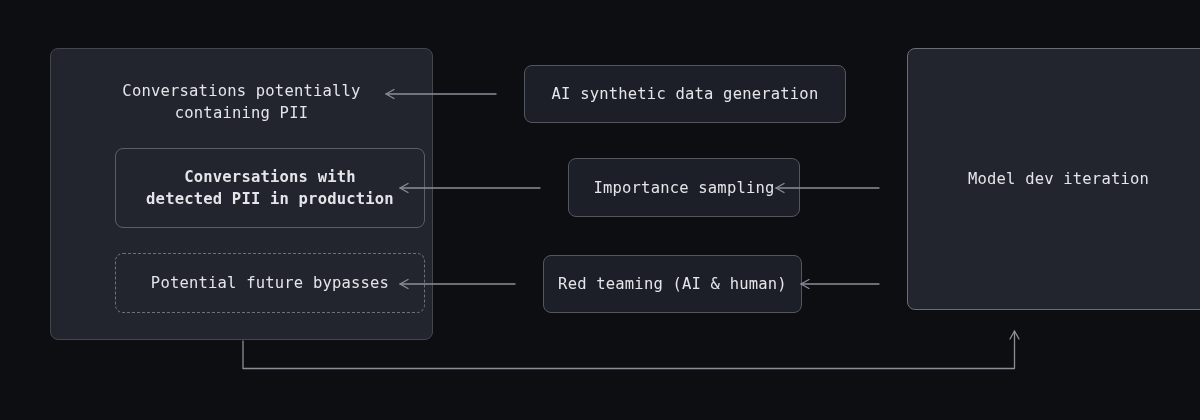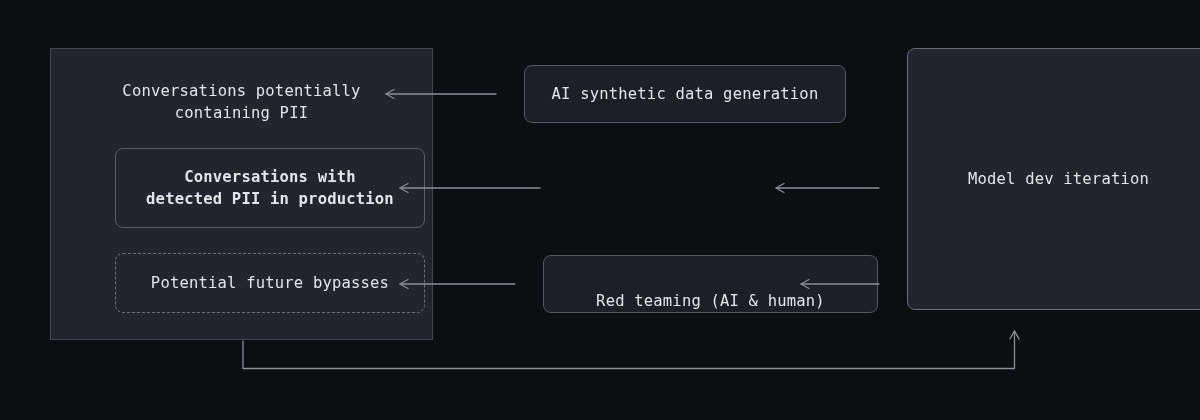--- a/index.html
+++ b/index.html
@@ -31,21 +31,21 @@
     text-align: center;
     white-space: pre-line;
     letter-spacing: 0.2px;
   }
 
   .panel {
     position: absolute;
     left: 50px; top: 48px; width: 383px; height: 292px;
     background: var(--panel-fill);
     border: 1px solid var(--panel-border);
-    border-radius: 0;
+    border-radius: 8px;
     padding-left: 40px;
   }
   .panel-title {
     position: absolute;
     left: 0; top: 31px; width: 100%;
   }
 
   .box {
     position: absolute;
     display: flex; align-items: center; justify-content: center;
@@ -62,21 +62,21 @@
     left: 36px; top: 204px; width: 310px; height: 60px;
     border: 1.5px dashed var(--dashed-border);
     background: transparent;
   }
   .box-mid {
     background: var(--mid-fill);
     border: 1px solid var(--mid-border);
   }
   .box-synthetic   { left: 496px; top: 65px;  width: 322px; height: 58px; }
   .box-importance  { left: 540px; top: 158px; width: 232px; height: 59px; }
-  .box-redteam     { left: 515px; top: 255px; width: 335px; height: 58px; align-items: flex-end; }
+  .box-redteam     { left: 515px; top: 255px; width: 259px; height: 58px; }
   .box-model {
     left: 879px; top: 48px; width: 303px; height: 262px;
     background: var(--right-fill);
     border: 1px solid var(--right-border);
   }
 
   svg.connectors {
     position: absolute; left: 0; top: 0;
     width: 1200px; height: 420px;
     pointer-events: none;
@@ -106,20 +106,23 @@
 
     <div class="box box-bypasses">
       <span class="node-label">Potential future bypasses</span>
     </div>
   </div>
 
   <div class="box box-mid box-synthetic">
     <span class="node-label">AI synthetic data generation</span>
   </div>
 
+  <div class="box box-mid box-importance">
+    <span class="node-label">Importance sampling</span>
+  </div>
 
   <div class="box box-mid box-redteam">
     <span class="node-label">Red teaming (AI &amp; human)</span>
   </div>
 
   <div class="box box-model">
     <span class="node-label">Model dev iteration</span>
   </div>
 
   <svg class="connectors" viewBox="0 0 1200 420" xmlns="http://www.w3.org/2000/svg">

